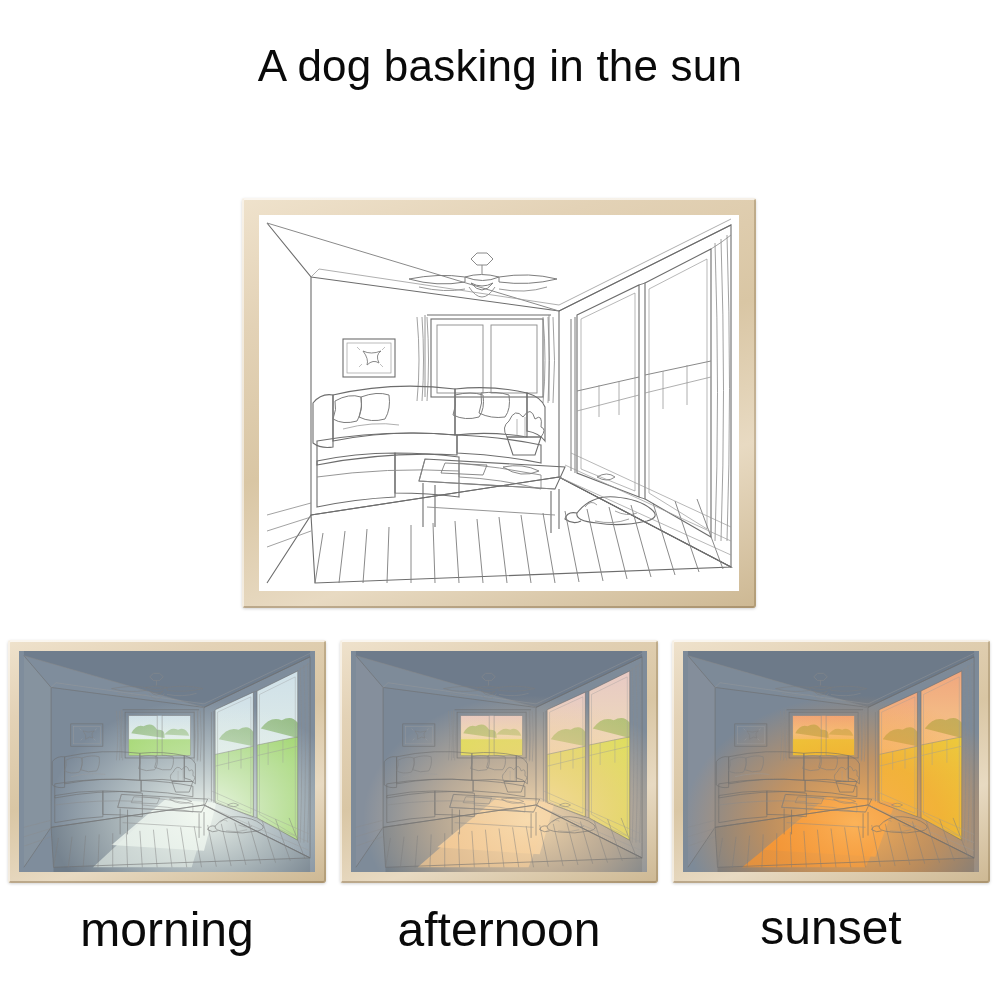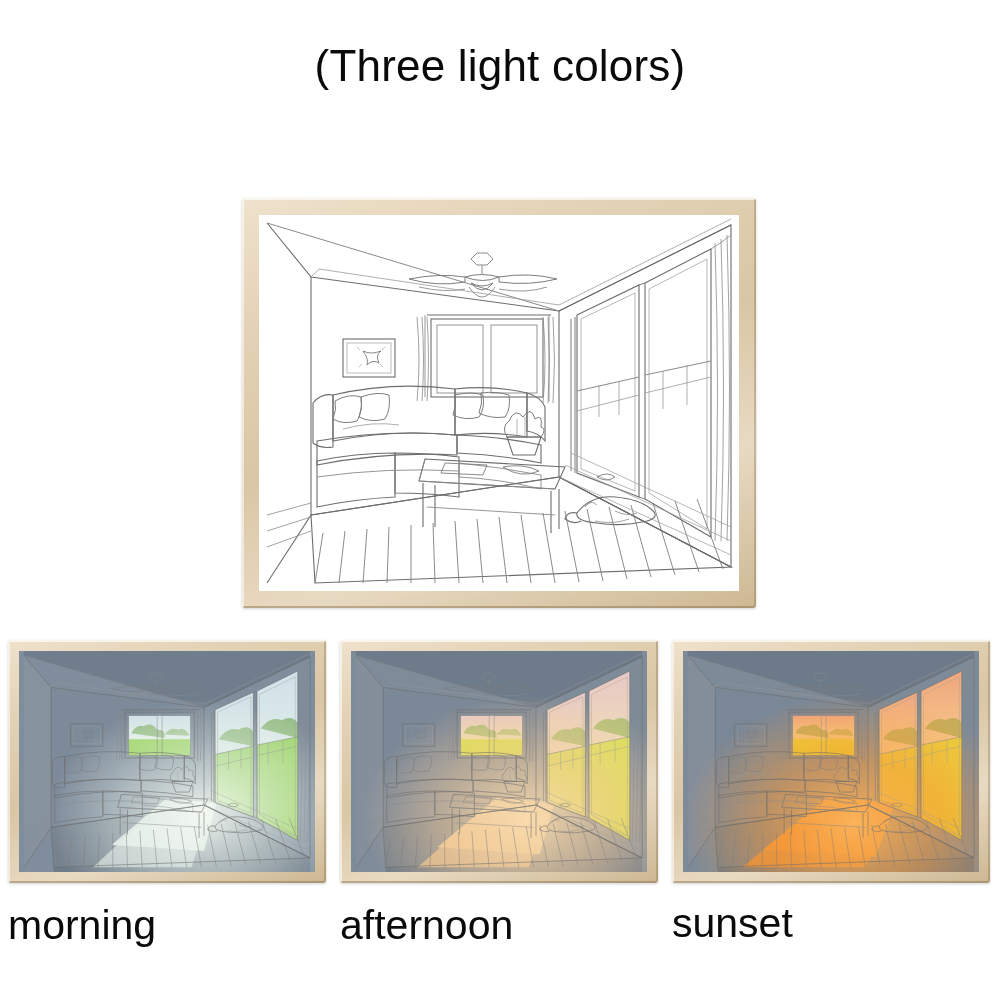--- a/index.html
+++ b/index.html
@@ -52,32 +52,32 @@
 
   
   .panel{top:640px;width:318px;height:243px;padding:11px;}
   #panel-morning{left:8px;}
   #panel-afternoon{left:340px;}
   #panel-sunset{left:672px;}
   .panel .mat{inset:11px;background:#8e9aa6;}
 
   
   .caption{
-    position:absolute;text-align:left;color:#0a0a0a;font-size:41px;
+    position:absolute;text-align:center;color:#0a0a0a;font-size:48px;
     white-space:nowrap;
   }
   #cap-morning{left:8px;top:902px;width:318px;}
   #cap-afternoon{left:340px;top:902px;width:318px;}
   #cap-sunset{left:672px;top:900px;width:318px;}
 </style>
 </head>
 <body>
 
 <div id="title-block">
-  <span class="l2">(Three light colors)</span>
+  <span class="l1">A dog basking in the sun</span>
 </div>
 
 <div class="frame" id="main-frame">
   <div class="bevel"></div>
   <div class="mat">
     <div class="scene">
       <svg viewBox="0 0 480 376" preserveAspectRatio="none">
         <defs>
           <g id="roomlines">
 

